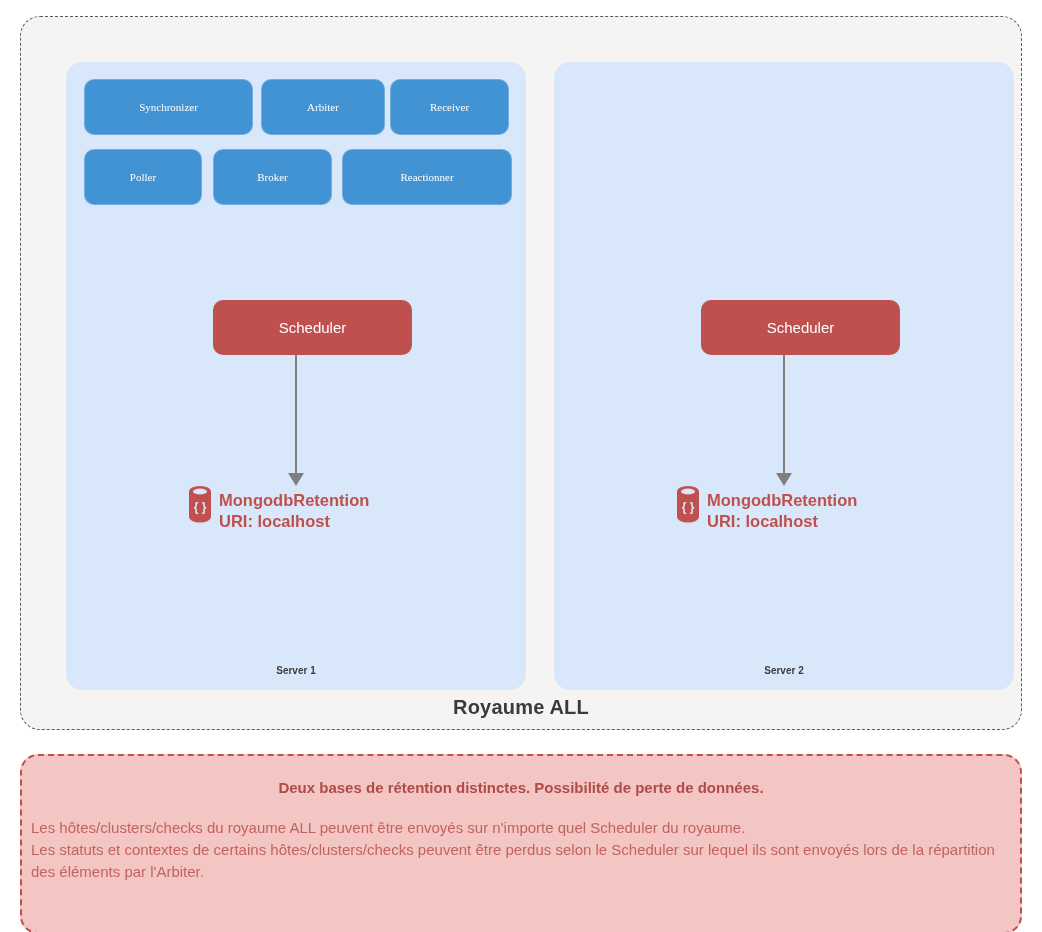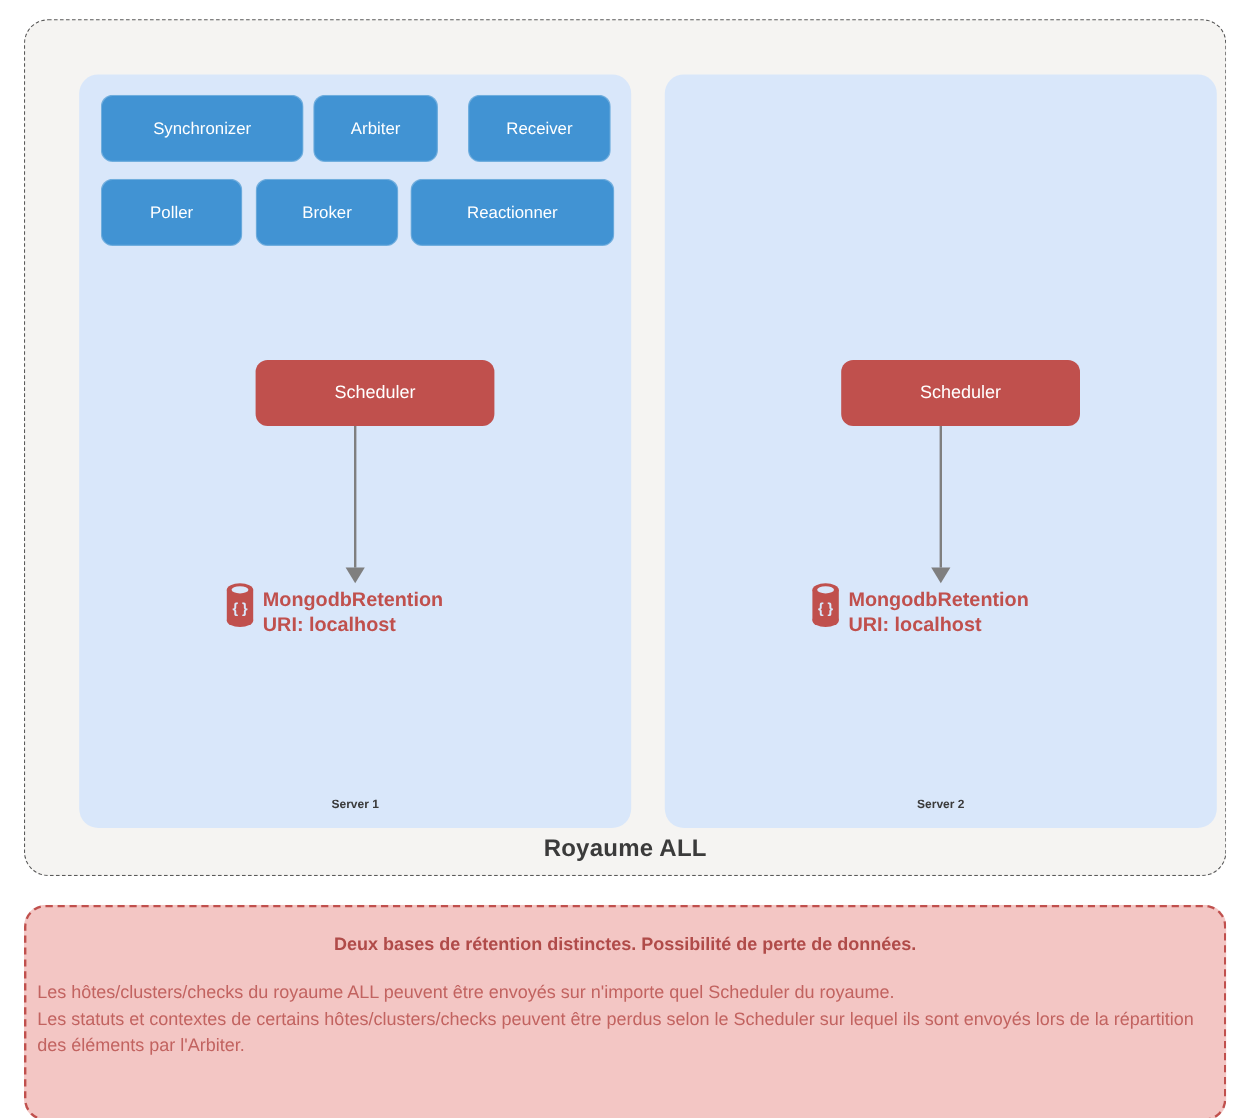--- a/index.html
+++ b/index.html
@@ -32,25 +32,25 @@
     text-align:center; font-weight:bold; font-size:10px;
     color:var(--dark-text,#3b3b3b);
   }
 
   
   .comp {
     position:absolute; height:56px; box-sizing:border-box;
     background:var(--component-blue,#4193d3);
     border:1px solid rgba(255,255,255,0.25);
     border-radius:10px;
-    color:#ffffff; font-size:14px;
-    display:flex; align-items:center; justify-content:center;
+    color:#ffffff; font-size:11px;
+    display:flex; align-items:center; justify-content:center;font-family:Liberation Serif, serif;
   }
   .comp-synchronizer { left:18px;  top:17px; width:169px; }
-  .comp-arbiter      { left:195px; top:17px; width:104px;text-align:center; }
+  .comp-arbiter      { left:195px; top:17px; width:124px;text-align:center; }
   .comp-receiver     { left:324px; top:17px; width:119px;align-items:center; }
   .comp-poller       { left:18px;  top:87px; width:118px; }
   .comp-broker       { left:147px; top:87px; width:119px; }
   .comp-reactionner  { left:276px; top:87px; width:170px; }
 
   
   .scheduler {
     position:absolute; left:147px; top:238px; width:199px; height:55px;
     background:var(--scheduler-red,#c0504d); border-radius:10px;
     color:#ffffff; font-size:15px;

